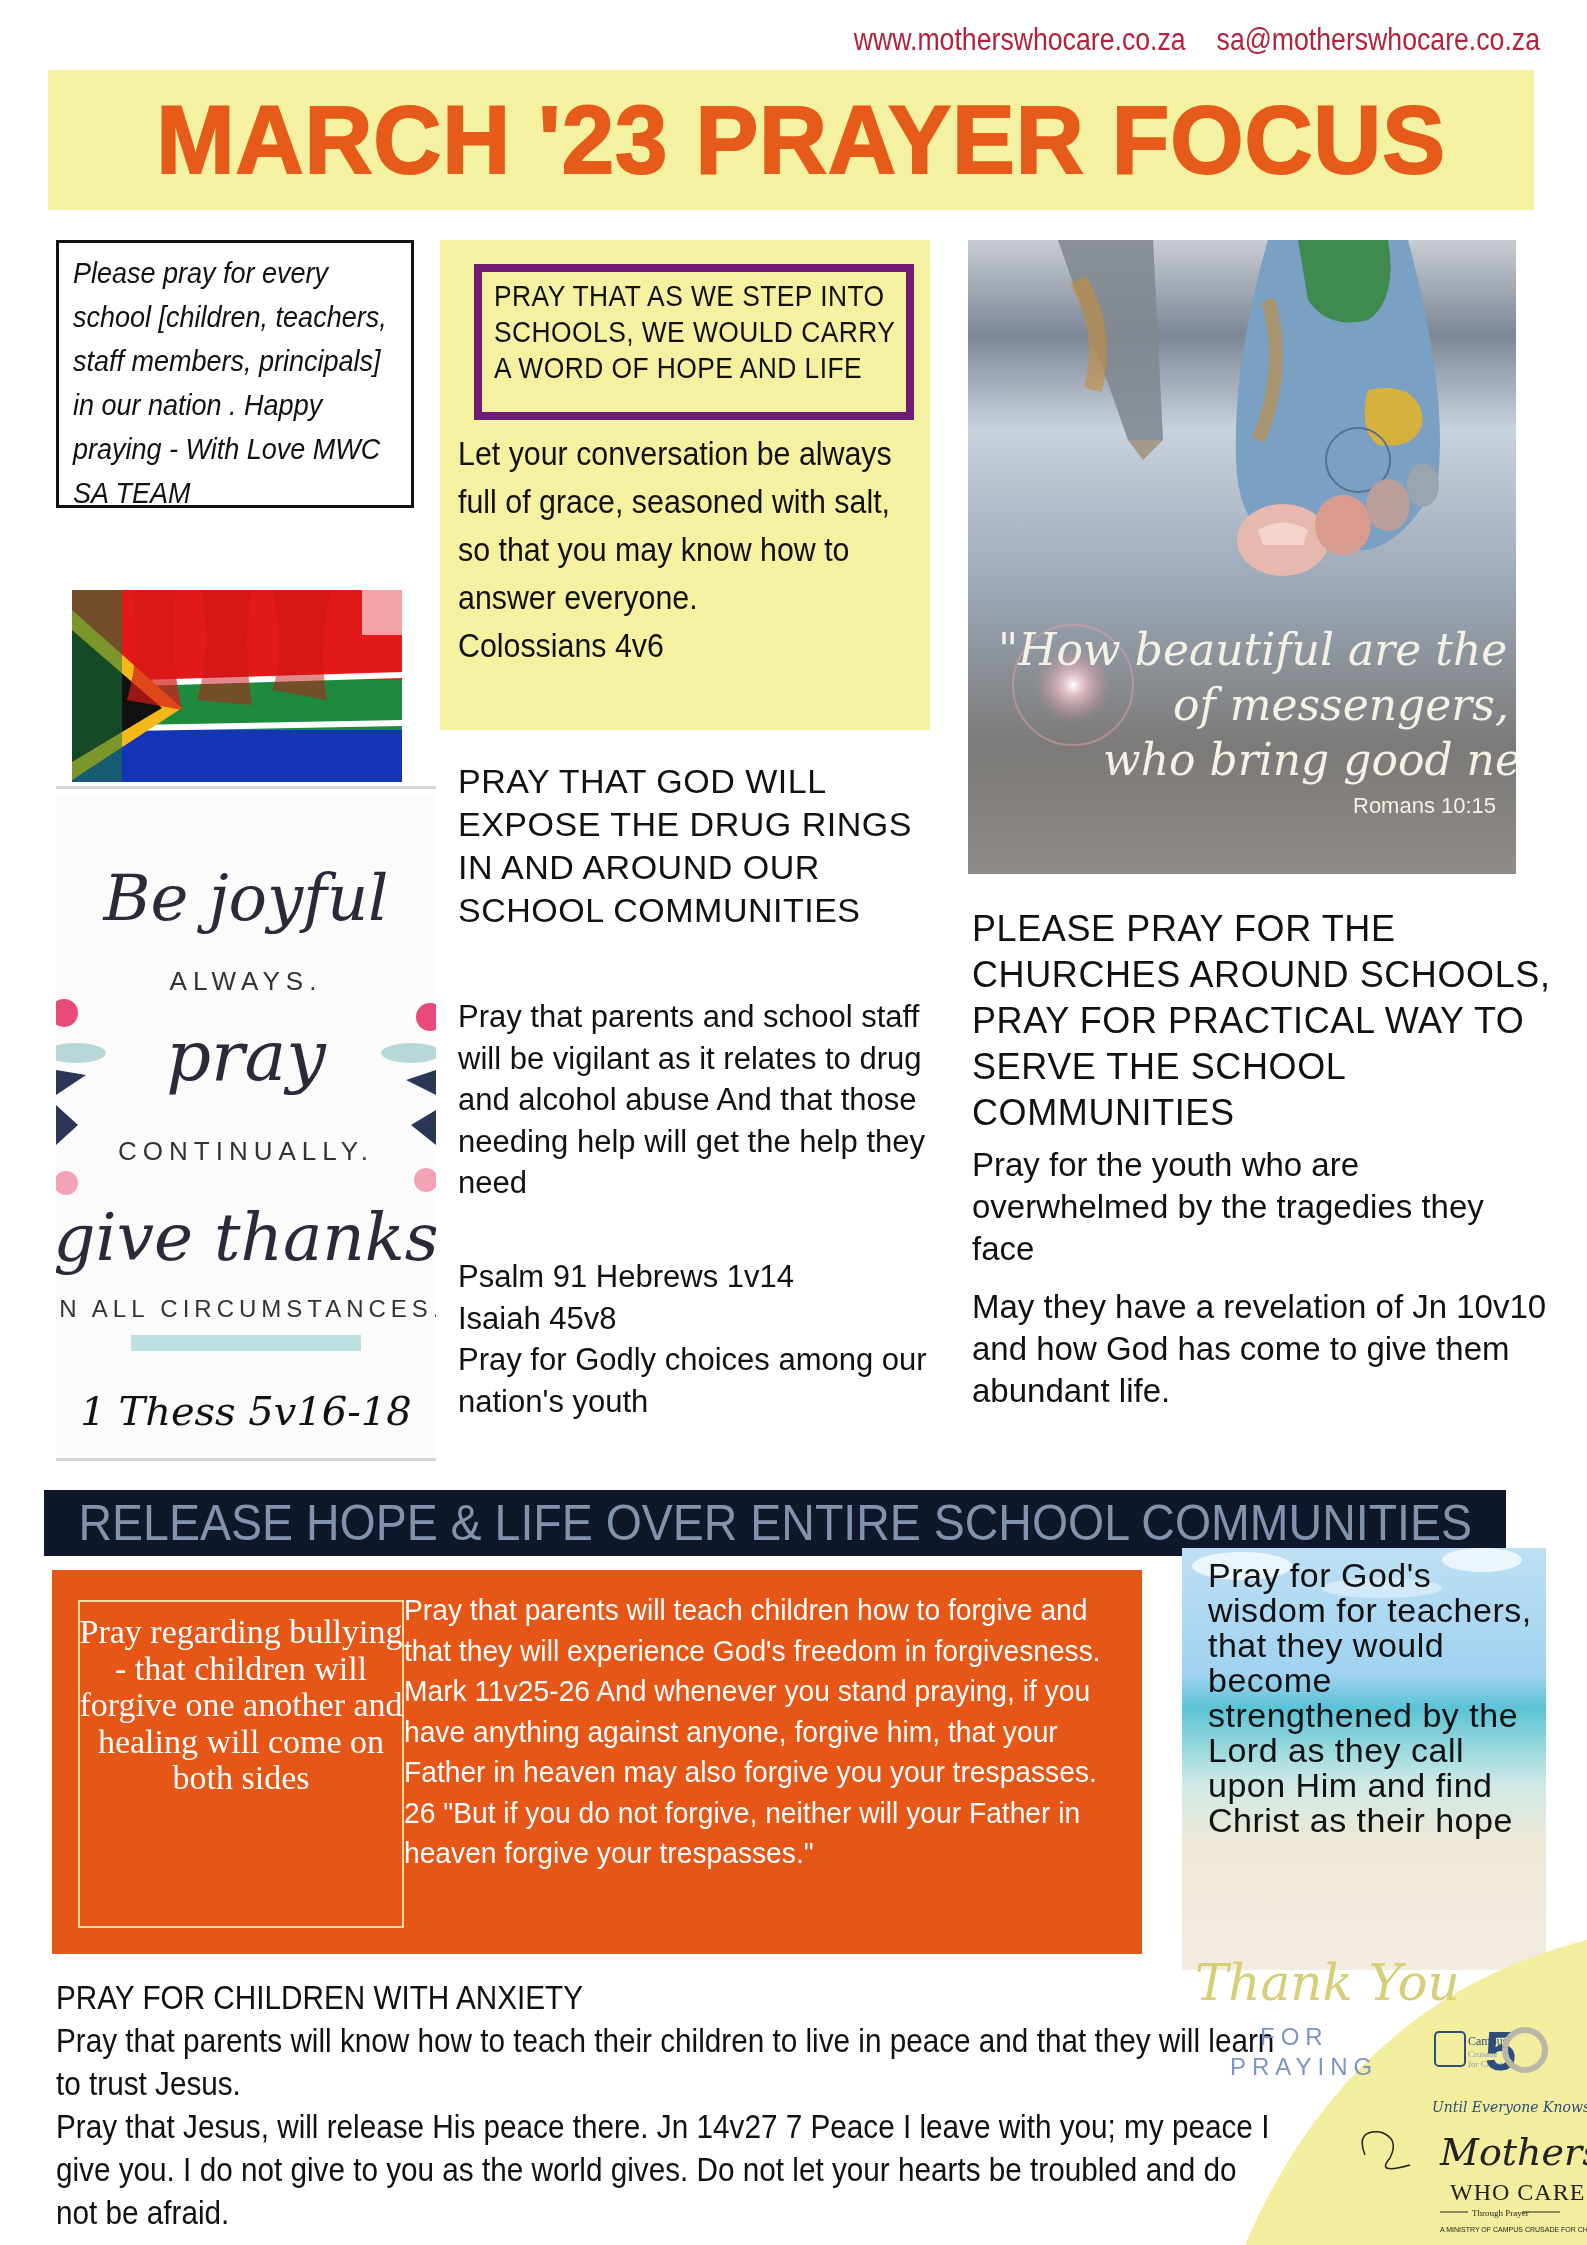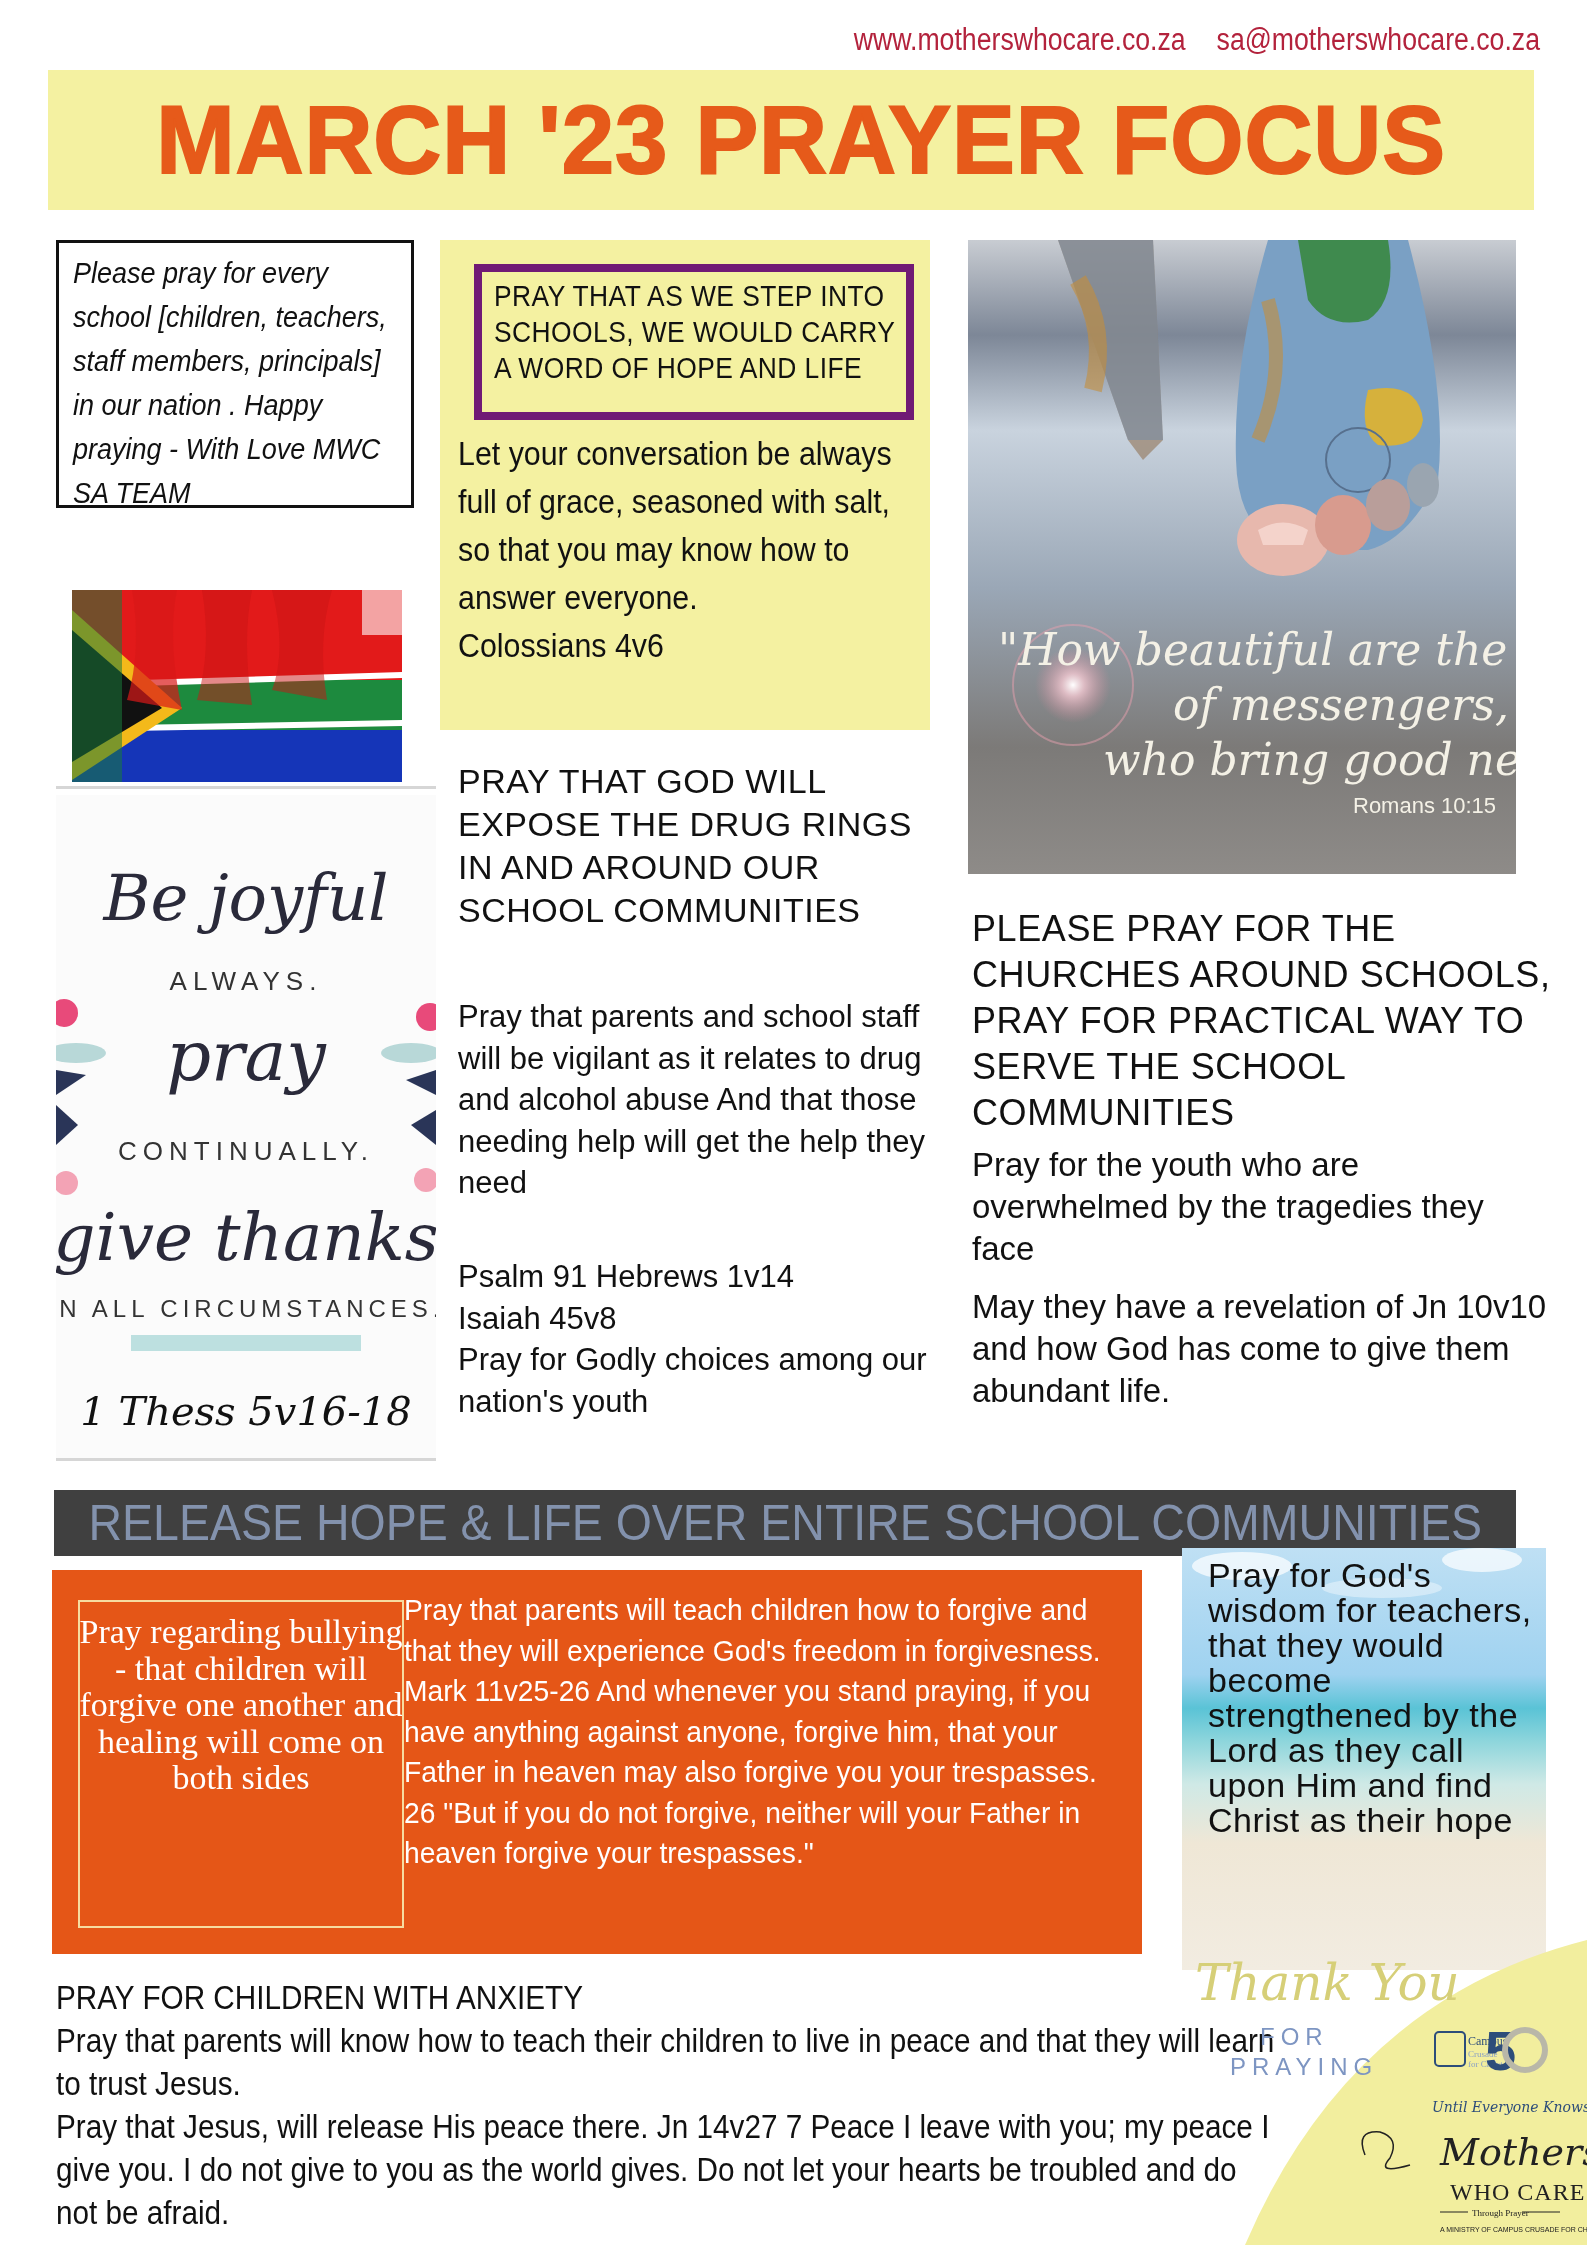--- a/index.html
+++ b/index.html
@@ -42,21 +42,21 @@
   .drug-title { left: 458px; top: 760px; width: 480px; font-size: 34px; line-height: 43px; font-weight: 400; letter-spacing: 0.5px; }
   .drug-body { left: 458px; top: 996px; width: 480px; font-size: 31px; line-height: 41.5px; }
   .drug-refs { left: 458px; top: 1256px; width: 480px; font-size: 31px; line-height: 41.5px; }
 
   
   .church-title { left: 972px; top: 906px; width: 580px; font-size: 36px; line-height: 46px; letter-spacing: 0.6px; }
   .church-body1 { left: 972px; top: 1144px; width: 580px; font-size: 33px; line-height: 42px; }
   .church-body2 { left: 972px; top: 1286px; width: 580px; font-size: 33px; line-height: 42px; }
 
   
-  .release-banner { left: 54px; top: 1490px; width: 1462px; height: 66px; background: #404040; display: flex; align-items: center; justify-content: center; }
+  .release-banner { left: 44px; top: 1490px; width: 1462px; height: 66px; background: #0f172a; display: flex; align-items: center; justify-content: center; }
   .release-banner span { font-size: 50px; color: #8392ad; white-space: nowrap; transform: scaleX(0.93); letter-spacing: 0px; }
 
   
   .orange-block { left: 52px; top: 1570px; width: 1090px; height: 384px; background: #e55617; }
   .bully-frame { position: absolute; left: 26px; top: 30px; width: 326px; height: 328px; border: 2px solid #f7dca0; }
   .bully-text { position: absolute; left: 26px; top: 44px; width: 326px; text-align: center; font-family: "Liberation Serif", serif; font-size: 34px; line-height: 36.5px; color: #ffffff; }
   .orange-text { position: absolute; left: 352px; top: 20px; width: 725px; color: #ffffff; font-size: 30px; line-height: 40.5px; }
   .orange-text p { transform: scaleX(0.94); transform-origin: left top; width: 107%; }
 
   

